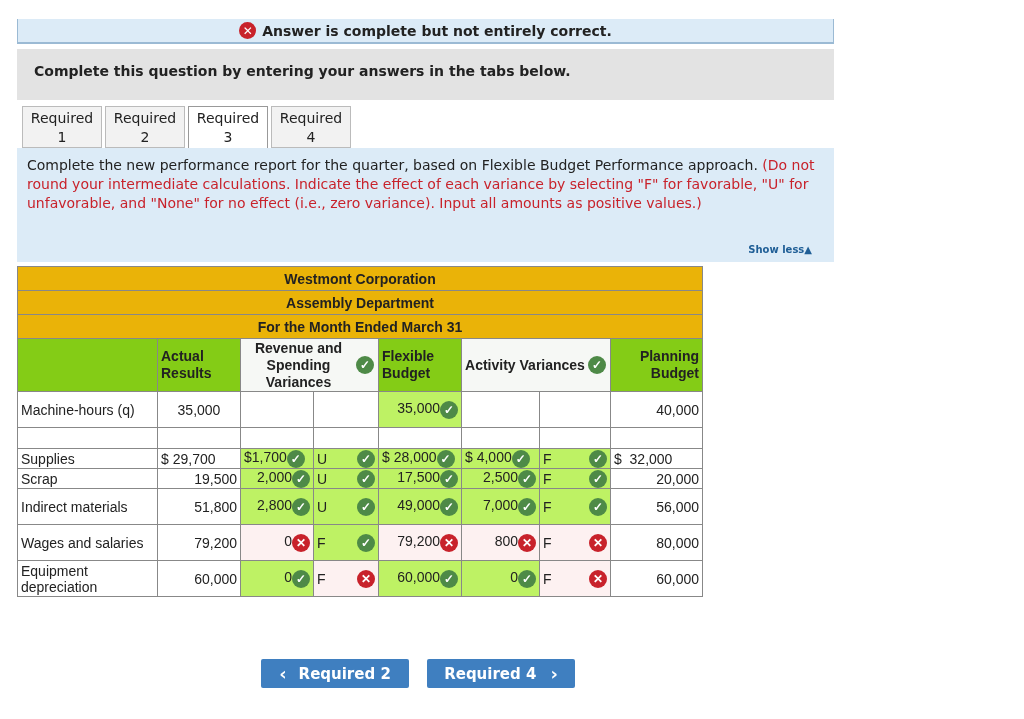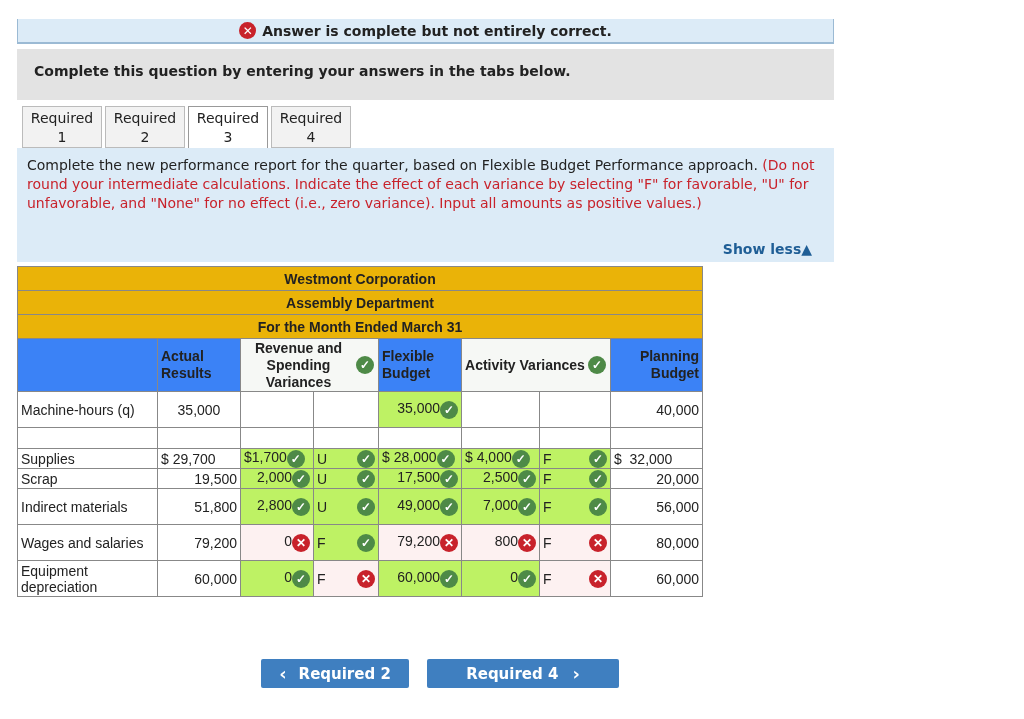--- a/index.html
+++ b/index.html
@@ -5,26 +5,26 @@
   * { box-sizing: border-box; }
   body { margin: 0; width: 1024px; height: 719px; background: #fff; font-family: "DejaVu Sans", sans-serif; position: relative; overflow: hidden; }
   .banner { position: absolute; left: 17px; top: 19px; width: 817px; height: 25px; background: #dcebf7; border-bottom: 2px solid #9bbad4; border-left: 1px solid #9bbad4; border-right: 1px solid #9bbad4; display: flex; align-items: center; justify-content: center; font-weight: bold; font-size: 14px; color: #222; }
   .banner .xicon { width: 17px; height: 17px; border-radius: 50%; background: #c8222b; color: #fff; display: inline-flex; align-items: center; justify-content: center; font-size: 12px; margin-right: 6px; }
   .instr { position: absolute; left: 17px; top: 49px; width: 817px; height: 51px; background: #e3e3e3; font-weight: bold; font-size: 14px; color: #222; padding: 14px 0 0 17px; }
   .tabs { position: absolute; left: 22px; top: 106px; display: flex; }
   .tab { width: 80px; height: 42px; border: 1px solid #bbb; background: #f2f2f2; margin-right: 3px; text-align: center; font-size: 14px; color: #222; line-height: 19px; padding-top: 2px; cursor: pointer; }
   .tab.active { background: #fff; border-color: #999; border-bottom: none; height: 44px; }
   .prompt { position: absolute; left: 17px; top: 148px; width: 817px; height: 114px; background: #dcebf7; padding: 8px 10px 0 10px; font-size: 14px; line-height: 19px; color: #222; }
   .prompt .red { color: #c8222b; }
-  .showless { position: absolute; right: 22px; bottom: 3px; color: #1f5e96; font-weight: bold; font-size: 14px; cursor: pointer; }
+  .showless { position: absolute; right: 22px; bottom: 3px; color: #1f5e96; font-weight: bold; font-size: 10px; cursor: pointer; }
   table.report { position: absolute; left: 17px; top: 266px; border-collapse: collapse; font-family: "Liberation Sans", sans-serif; font-size: 14px; color: #222; }
   table.report td { border: 1.5px solid #888; padding: 0 3px; vertical-align: middle; }
   .title-row td { background: #eab308; text-align: center; font-weight: bold; height: 24px; }
   .hdr td { height: 53px; font-weight: bold; text-align: center; line-height: 17px; }
-  .blue { background: #3b82f6; }
+  .blue { background: #84cc16; }
   .pale { background: #f6f8f5; }
   .ok { background: #bef264; margin-left: 40px; }
   .bad { background: #fdf1f1; }
   .right { text-align: right; }
   .ico { display: inline-flex; width: 18px; height: 18px; border-radius: 50%; color: #fff; font-size: 12px; font-weight: bold; align-items: center; justify-content: center; vertical-align: middle; }
   .ico.check { background: #4e8a47; }
   .ico.x { background: #c8222b; }
   .valcell { white-space: nowrap; }
   .typecell { position: relative; text-align: left; }
   .typecell .ico { position: absolute; right: 3px; top: 50%; transform: translateY(-50%); }
@@ -176,16 +176,16 @@
     <td class="bad typecell"><span>F</span><span class="ico x">✕</span></td>
     <td class="right">60,000</td>
   </tr>
 </tbody>
   </table>
 
 <div class="btn" style="left:261px;width:148px">
   <span style="margin-right:12px;font-size:18px">‹</span>
   <span>Required 2</span>
 </div>
-<div class="btn" style="left:427px;width:192px">
+<div class="btn" style="left:427px;width:148px">
   <span>Required 4</span>
   <span style="margin-left:14px;font-size:18px">›</span>
 </div>
 
 </body></html>

